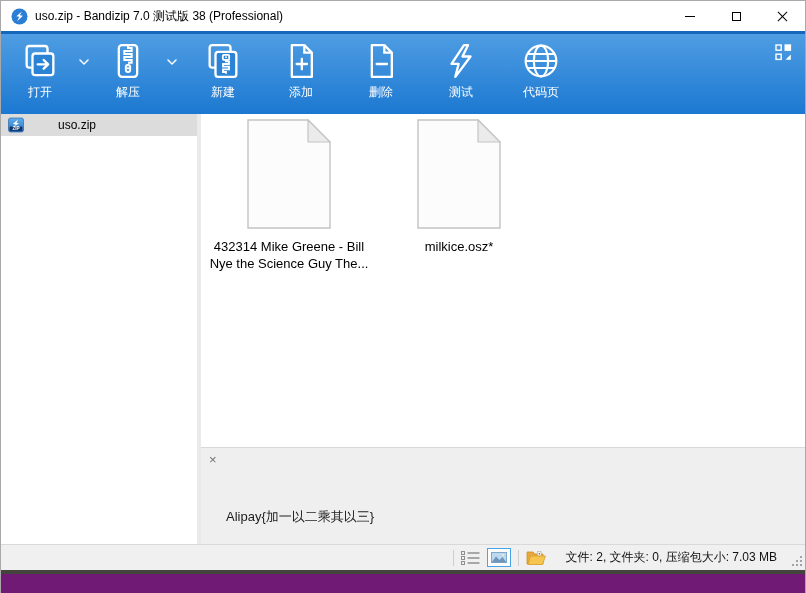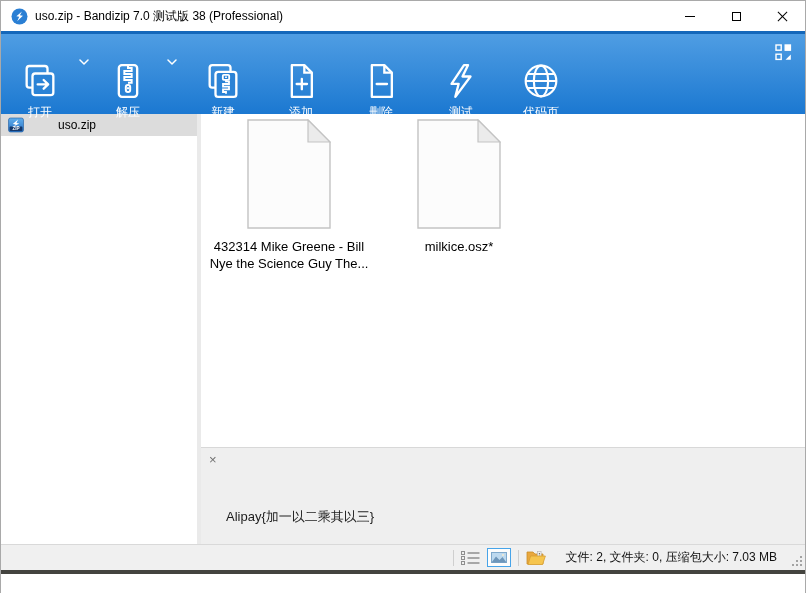--- a/index.html
+++ b/index.html
@@ -1,19 +1,19 @@
 <!DOCTYPE html>
 <html><head>
 <meta charset="utf-8">
 <style>
   * { margin:0; padding:0; box-sizing:border-box; }
   html,body { background:#555; }
   body { font-family:"Liberation Sans","DejaVu Sans",sans-serif; }
   .window{
-    position:relative; width:806px; height:593px; background:#ffffff;
+    position:relative; width:806px; height:593px; background:#701a75;
     border-left:1px solid #a9a9a9; border-right:1px solid #a9a9a9; border-top:1px solid #a9a9a9;
     overflow:hidden;
   }
   
   .titlebar{ height:30px; background:#fff; display:flex; align-items:center; }
   .app-icon{ width:17px; height:17px; margin-left:10px; flex:0 0 auto; }
   .title-text{ margin-left:7px; font-size:12px; color:#000; white-space:nowrap; }
   .win-controls{ margin-left:auto; display:flex; height:100%; }
   .win-btn{ width:46px; height:100%; display:flex; align-items:center; justify-content:center; }
   .glyph-min{ width:10px; height:1px; background:#000; }
@@ -27,21 +27,21 @@
   
   .menubar{ height:20px; background:#fff; display:flex; align-items:center; padding-left:0px; }
   .menu-item{ font-size:12px; color:#000; padding:0 10px; line-height:20px; cursor:default; }
   
   .toolbar{
     height:83px; position:relative;
     border-top:3px solid #1467ba;
     background:linear-gradient(180deg,#4f9de3 0%,#3389d9 55%,#1b78d1 100%);
     display:flex; align-items:flex-start; padding-left:8px;
   }
-  .tb-btn{ display:flex; flex-direction:column; align-items:center; padding-top:13px; height:101px;justify-content:center; }
+  .tb-btn{ display:flex; flex-direction:column; align-items:center; padding-top:7px; height:101px; }
   .tb-btn svg{ display:block; }
   .tb-label{ color:#fff; font-size:12px; margin-top:3px; white-space:nowrap; }
   .w62{ width:62px; } .w76{ width:76px; } .w80{ width:80px; }
   .tb-chevron{ width:26px; height:56px; display:flex; align-items:center; justify-content:center; }
   .tb-customize{ position:absolute; right:13px; top:10px; width:17px; height:17px; }
   
   .app-body{ display:flex; height:430px; }
   .sidebar{ width:196px; background:#fff; }
   .side-item{ height:22px; display:flex; align-items:center; padding-left:7px; font-size:12px; color:#000; }
   .side-item.selected{ background:#dcdcdc;gap:28px; }

